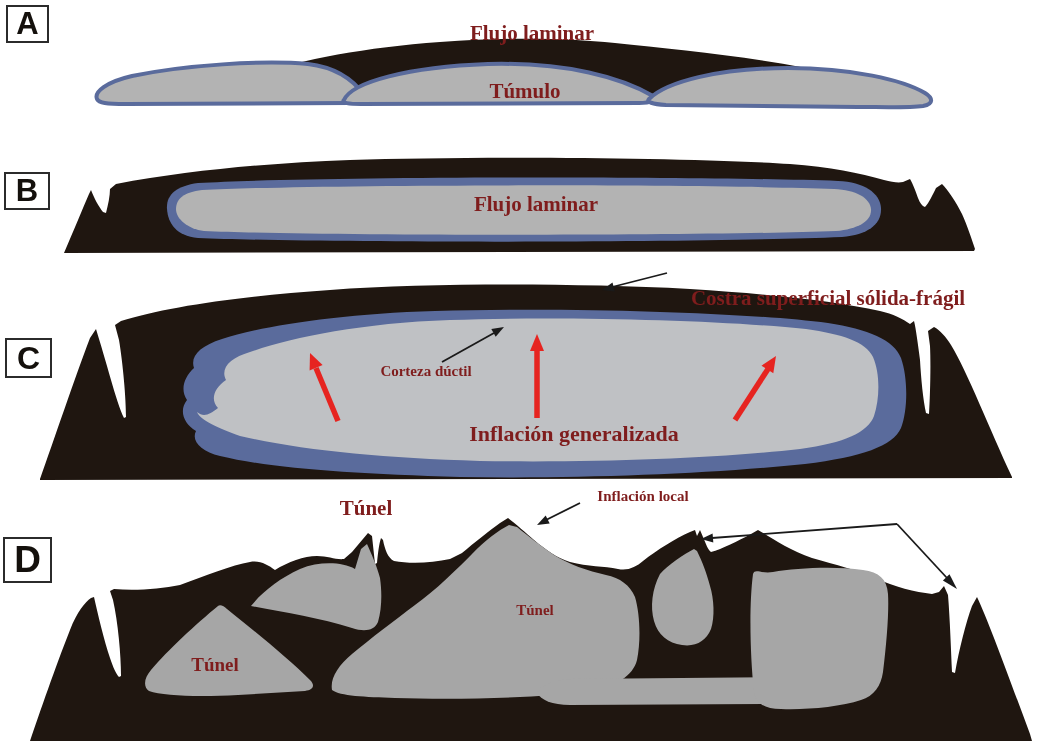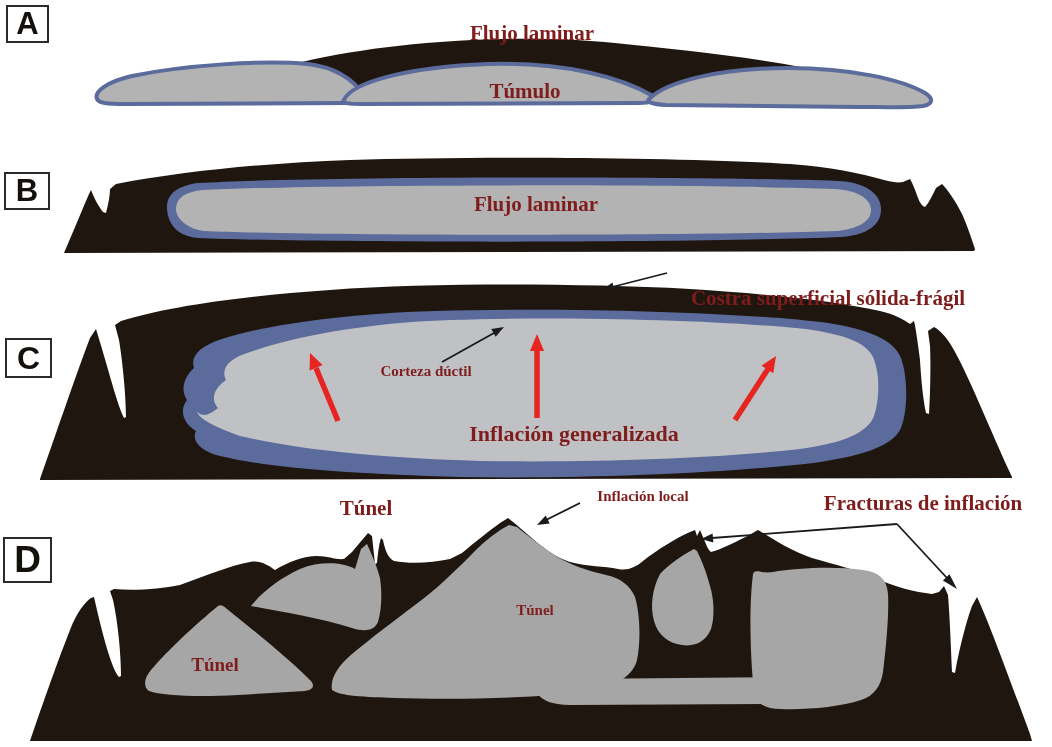--- a/index.html
+++ b/index.html
@@ -123,17 +123,16 @@
   </div>
 
   <div class="lbl f21 lbl-flujo-laminar">Flujo laminar</div>
   <div class="lbl f21 lbl-lobulo">Túmulo</div>
   <div class="lbl f21 lbl-flujo-tabular">Flujo laminar</div>
   <div class="lbl f21 lbl-costra">Costra superficial sólida-frágil</div>
   <div class="lbl f20 lbl-corteza">Corteza dúctil</div>
   <div class="lbl f22 lbl-inflacion-gen">Inflación generalizada</div>
   <div class="lbl f21 lbl-tumulo">Túnel</div>
   <div class="lbl f20 lbl-inflacion-local">Inflación local</div>
-  <div class="lbl f21 lbl-fracturas">Fracturas de inflación</div>
   <div class="lbl f19 lbl-tunel-left">Túnel</div>
   <div class="lbl f20 lbl-tunel-center">Túnel</div>
 
 </div>
 
 </body></html>

